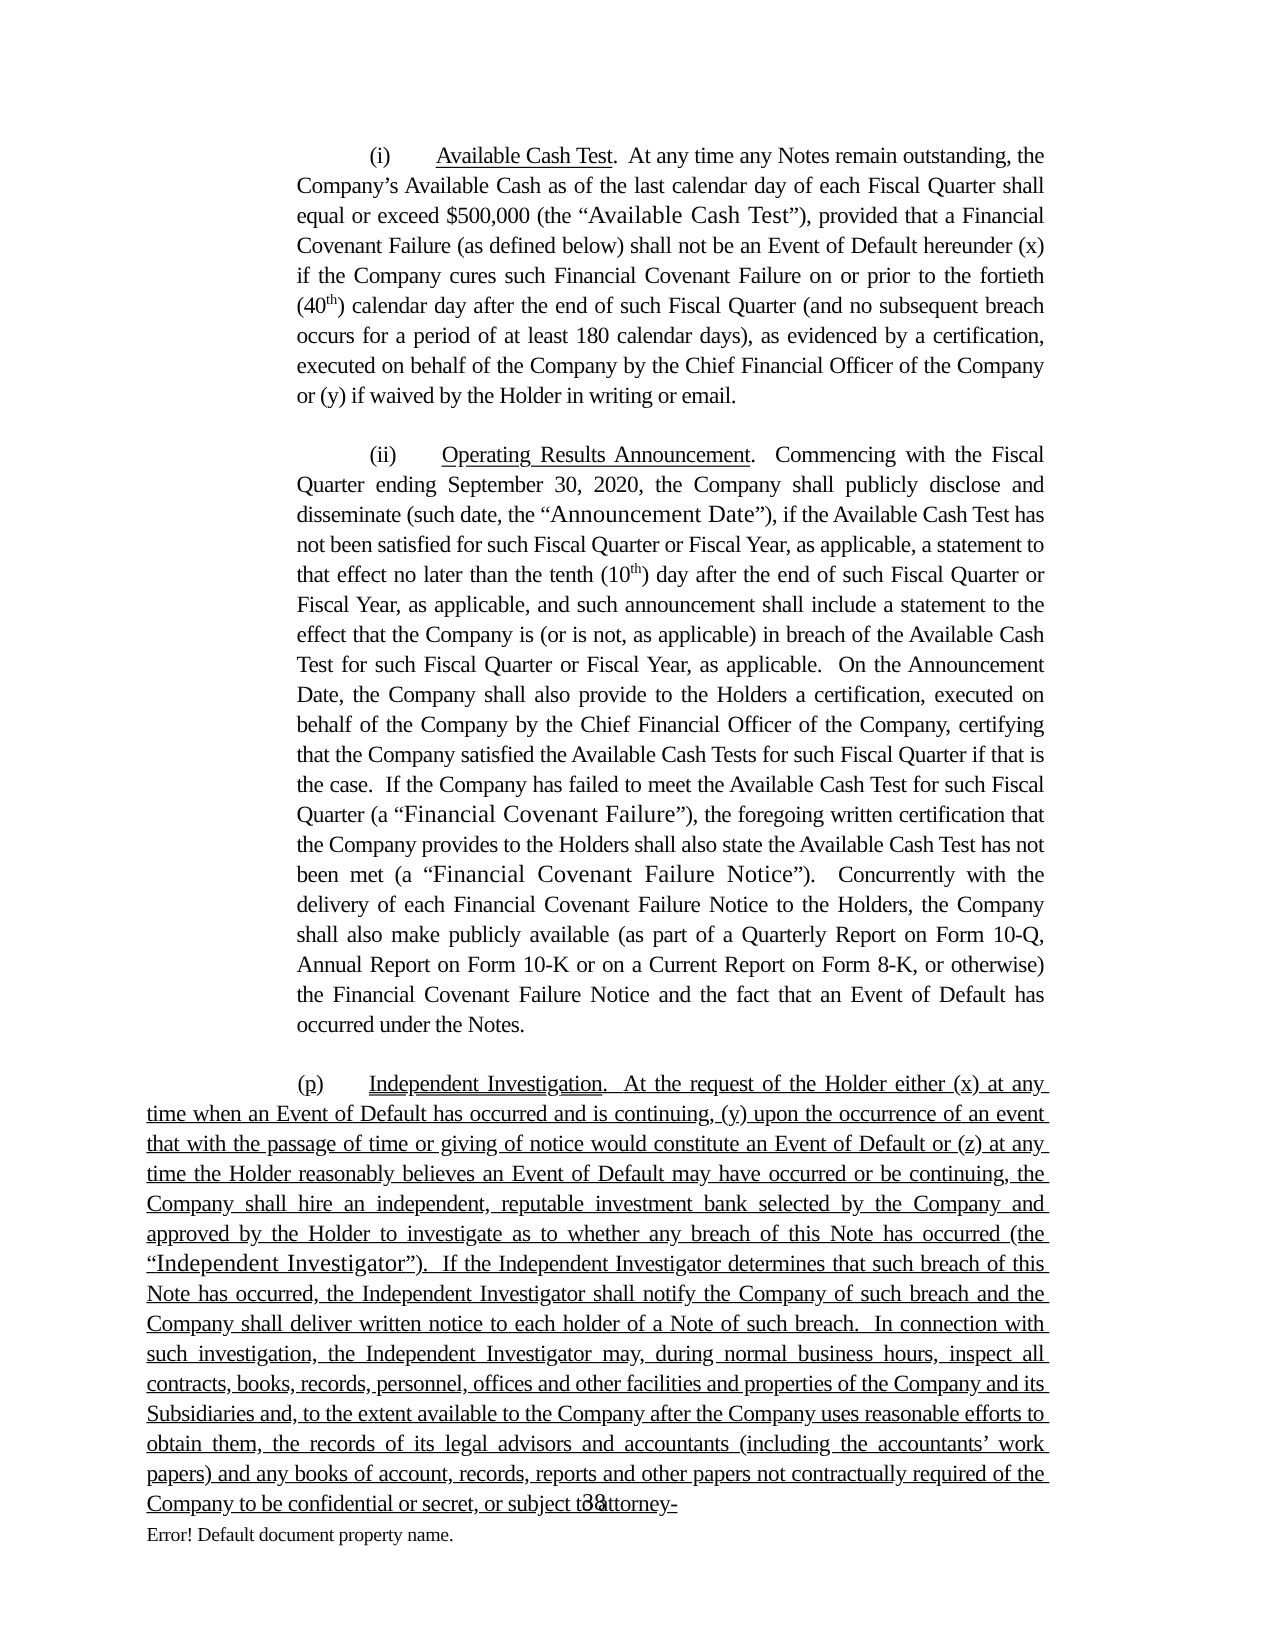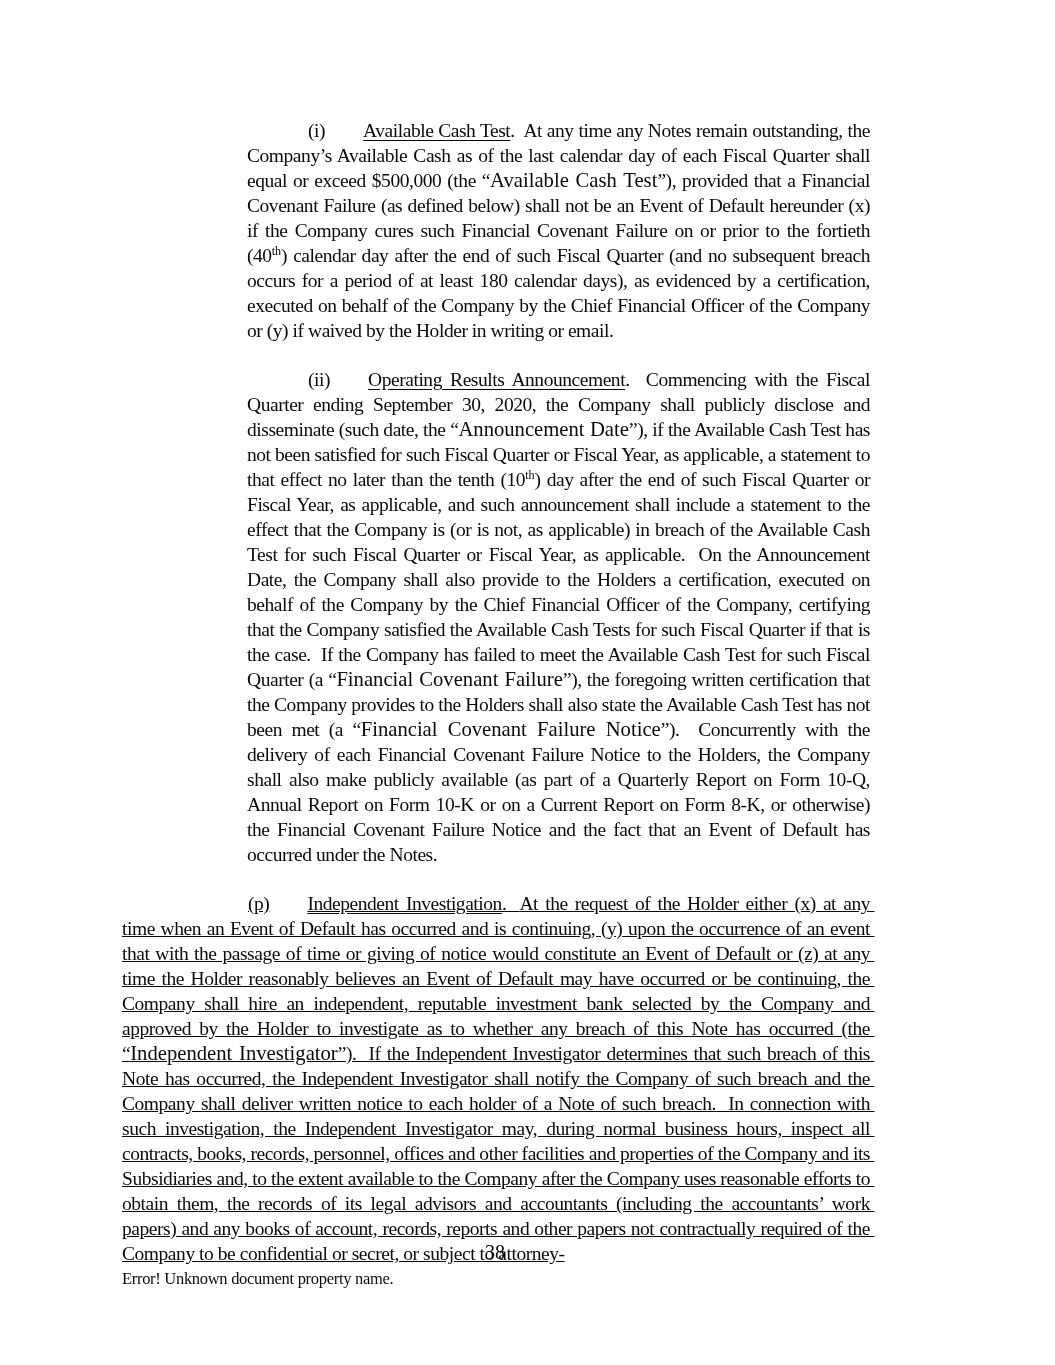--- a/index.html
+++ b/index.html
@@ -74,15 +74,15 @@
 
 <div class="page">
 
   <p class="para indented"><span class="clause-label">(i)</span><span class="tab"></span><span class="clause-heading">Available Cash Test</span><span>.  </span><span>At any time any Notes remain outstanding, the Company’s Available Cash as of the last calendar day of each Fiscal Quarter shall equal or exceed $500,000 (the “</span><span class="term">Available Cash Test</span><span>”), provided that a Financial Covenant Failure (as defined below) shall not be an Event of Default hereunder (x) if the Company cures such Financial Covenant Failure on or prior to the fortieth (40</span><sup class="ord">th</sup><span>) calendar day after the end of such Fiscal Quarter (and no subsequent breach occurs for a period of at least 180 calendar days), as evidenced by a certification, executed on behalf of the Company by the Chief Financial Officer of the Company or (y) if waived by the Holder in writing or email.</span></p>
 
   <p class="para indented"><span class="clause-label">(ii)</span><span class="tab"></span><span class="clause-heading">Operating Results Announcement</span><span>.  </span><span>Commencing with the Fiscal Quarter ending September 30, 2020, the Company shall publicly disclose and disseminate (such date, the “</span><span class="term">Announcement Date</span><span>”), if the Available Cash Test has not been satisfied for such Fiscal Quarter or Fiscal Year, as applicable, a statement to that effect no later than the tenth (10</span><sup class="ord">th</sup><span>) day after the end of such Fiscal Quarter or Fiscal Year, as applicable, and such announcement shall include a statement to the effect that the Company is (or is not, as applicable) in breach of the Available Cash Test for such Fiscal Quarter or Fiscal Year, as applicable.  On the Announcement Date, the Company shall also provide to the Holders a certification, executed on behalf of the Company by the Chief Financial Officer of the Company, certifying that the Company satisfied the Available Cash Tests for such Fiscal Quarter if that is the case.  If the Company has failed to meet the Available Cash Test for such Fiscal Quarter (a “</span><span class="term">Financial Covenant Failure</span><span>”), the foregoing written certification that the Company provides to the Holders shall also state the Available Cash Test has not been met (a “</span><span class="term">Financial Covenant Failure Notice</span><span>”).  Concurrently with the delivery of each Financial Covenant Failure Notice to the Holders, the Company shall also make publicly available (as part of a Quarterly Report on Form 10-Q, Annual Report on Form 10-K or on a Current Report on Form 8-K, or otherwise) the Financial Covenant Failure Notice and the fact that an Event of Default has occurred under the Notes.</span></p>
 
   <p class="para main"><span class="clause-label">(p)</span><span class="tab"></span><span class="clause-heading">Independent Investigation</span><span>.  </span><span>At the request of the Holder either (x) at any time when an Event of Default has occurred and is continuing, (y) upon the occurrence of an event that with the passage of time or giving of notice would constitute an Event of Default or (z) at any time the Holder reasonably believes an Event of Default may have occurred or be continuing, the Company shall hire an independent, reputable investment bank selected by the Company and approved by the Holder to investigate as to whether any breach of this Note has occurred (the “</span><span class="term">Independent Investigator</span><span>”).  If the Independent Investigator determines that such breach of this Note has occurred, the Independent Investigator shall notify the Company of such breach and the Company shall deliver written notice to each holder of a Note of such breach.  In connection with such investigation, the Independent Investigator may, during normal business hours, inspect all contracts, books, records, personnel, offices and other facilities and properties of the Company and its Subsidiaries and, to the extent available to the Company after the Company uses reasonable efforts to obtain them, the records of its legal advisors and accountants (including the accountants’ work papers) and any books of account, records, reports and other papers not contractually required of the Company to be confidential or secret, or subject to attorney-</span></p>
 
   <div class="page-number">38</div>
-  <div class="footer-error">Error! Unknown document property name.</div>
+  <div class="footer-error">Error! Default document property name.</div>
 
 </div>
 
 </body></html>

